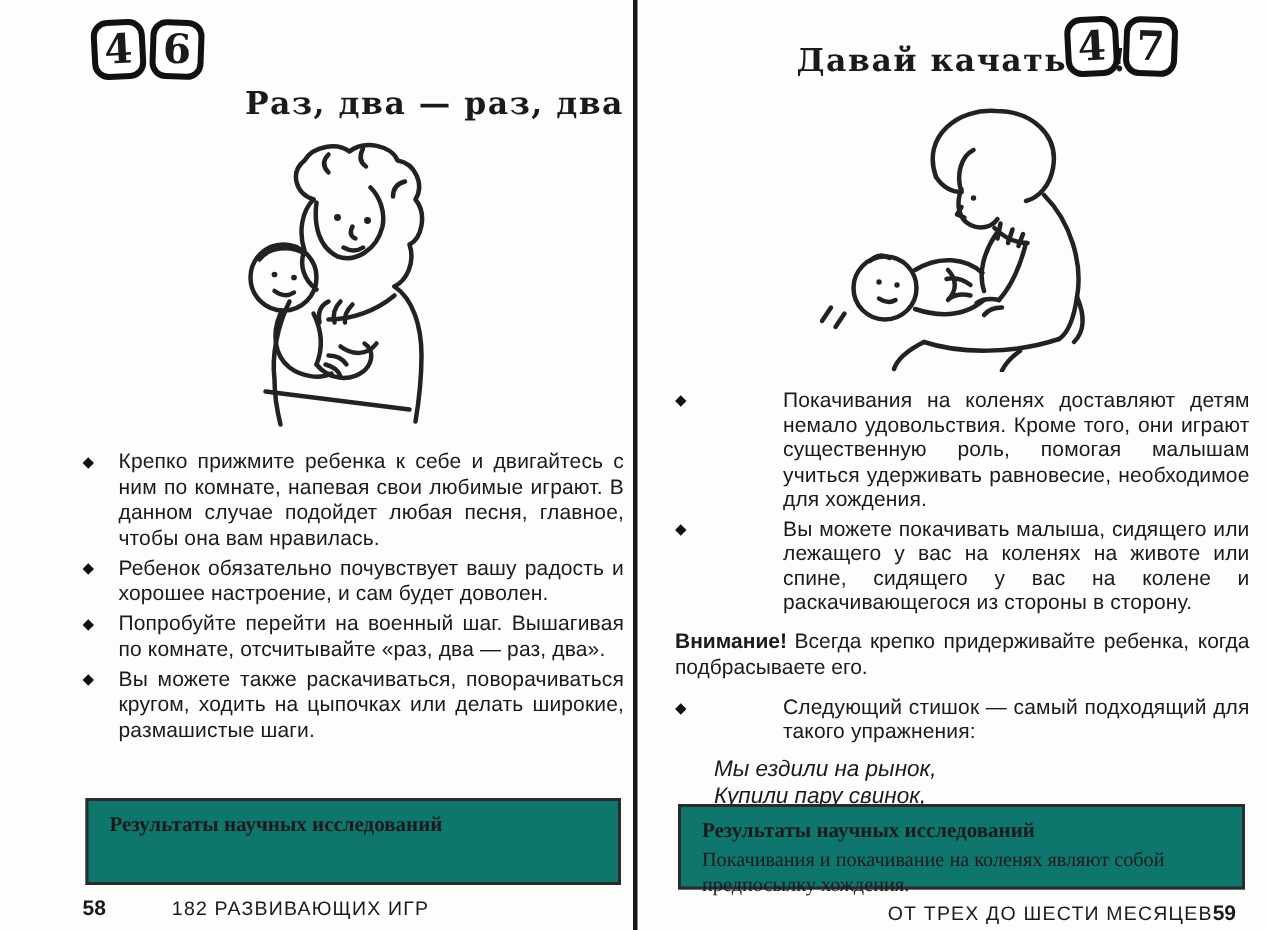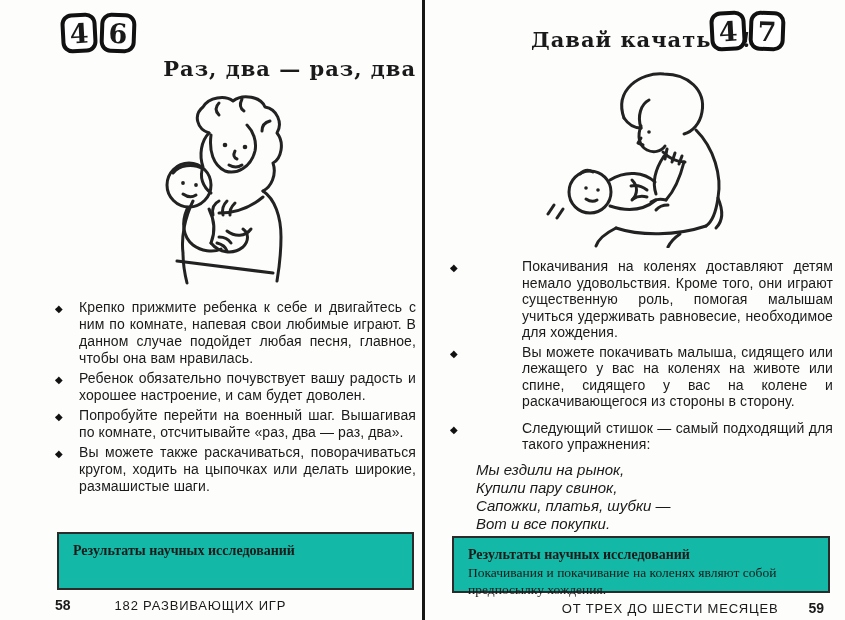--- a/index.html
+++ b/index.html
@@ -61,36 +61,36 @@
   }
   .bullets-right .btext { line-height: 16.5px; margin-left: 48px; }
 
   .attention { margin-top: 9px; font-size: 14px; line-height: 17px; text-align: justify; }
   .attention b { margin-right: 5px; }
 
   .poem { margin: 8px 0 0 26px; font-style: italic; font-size: 15px; line-height: 18px; }
 
   
   .research-box {
-    position: absolute; border: 2px solid #2b2b2b; background: #14b8a6;
+    position: absolute; border: 2px solid #2b2b2b; background: #0f766e;
     padding: 9px 12px 8px 14px;
     font-family: "Liberation Serif", serif;
   }
   .box-left  { left: 57px;  top: 532px; width: 357px; height: 58px; }
   .box-right { left: 452px; top: 536px; width: 378px; height: 57px; }
   .research-box .box-heading { font-weight: bold; font-size: 14px; margin-bottom: 2px; }
   .research-box .box-body { font-size: 13.5px; line-height: 16.5px; }
 
   
   .footer {
     position: absolute; top: 597px; font-size: 13px; letter-spacing: 0.8px;
     display: flex; align-items: baseline;
   }
   .footer-left  { left: 55px; gap: 44px; }
-  .footer-right { left: 452px; width: 372px; justify-content: flex-end; gap: 30px; top: 600px; }
+  .footer-right { left: 452px; width: 372px; justify-content: flex-end; top: 600px; }
   .footer .page-num { font-weight: bold; font-size: 14px; letter-spacing: 0; }
 
   .drawing { stroke: #222; stroke-width: 3; fill: none; stroke-linecap: round; stroke-linejoin: round; }
   .drawing .dot { fill: #222; stroke: none; }
 </style>
 </head>
 <body>
 
 <div class="spread">
 
@@ -232,20 +232,21 @@
       <div class="bullet">
         <span class="marker">◆</span>
         <span class="btext">Покачивания на коленях доставляют детям немало удовольствия. Кроме того, они играют существенную роль, помогая малышам учиться удерживать равновесие, необходимое для хождения.</span>
       </div>
       <div class="bullet">
         <span class="marker">◆</span>
         <span class="btext">Вы можете покачивать малыша, сидящего или лежащего у вас на коленях на животе или спине, сидящего у вас на колене и раскачивающегося из стороны в сторону.</span>
       </div>
     </div>
 
+    <p class="attention"><b>Внимание!</b><span>Всегда крепко придерживайте ребенка, когда подбрасываете его.</span></p>
 
     <div class="bullets bullets-right" style="margin-top:10px;">
       <div class="bullet">
         <span class="marker">◆</span>
         <span class="btext">Следующий стишок — самый подходящий для такого упражнения:</span>
       </div>
     </div>
 
     <div class="poem">
       <div>Мы ездили на рынок,</div>

